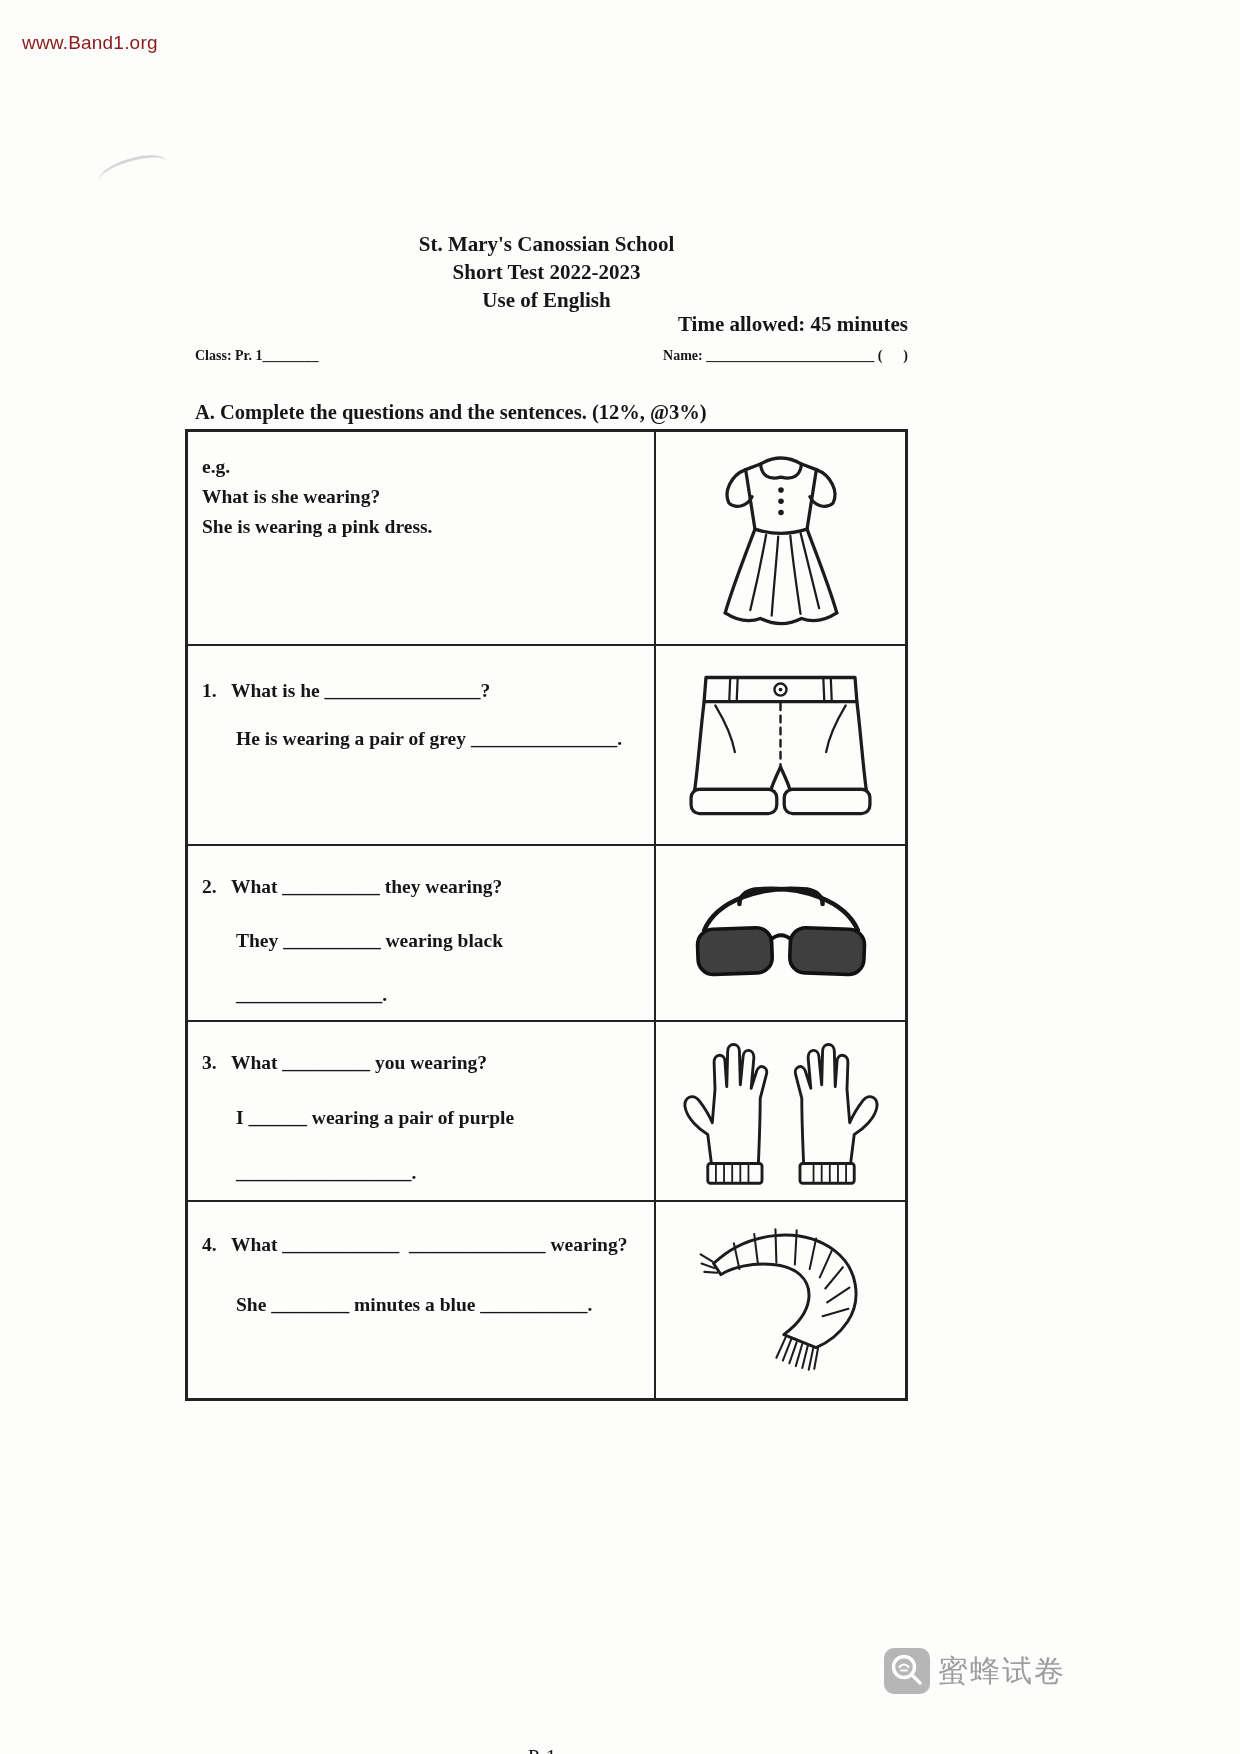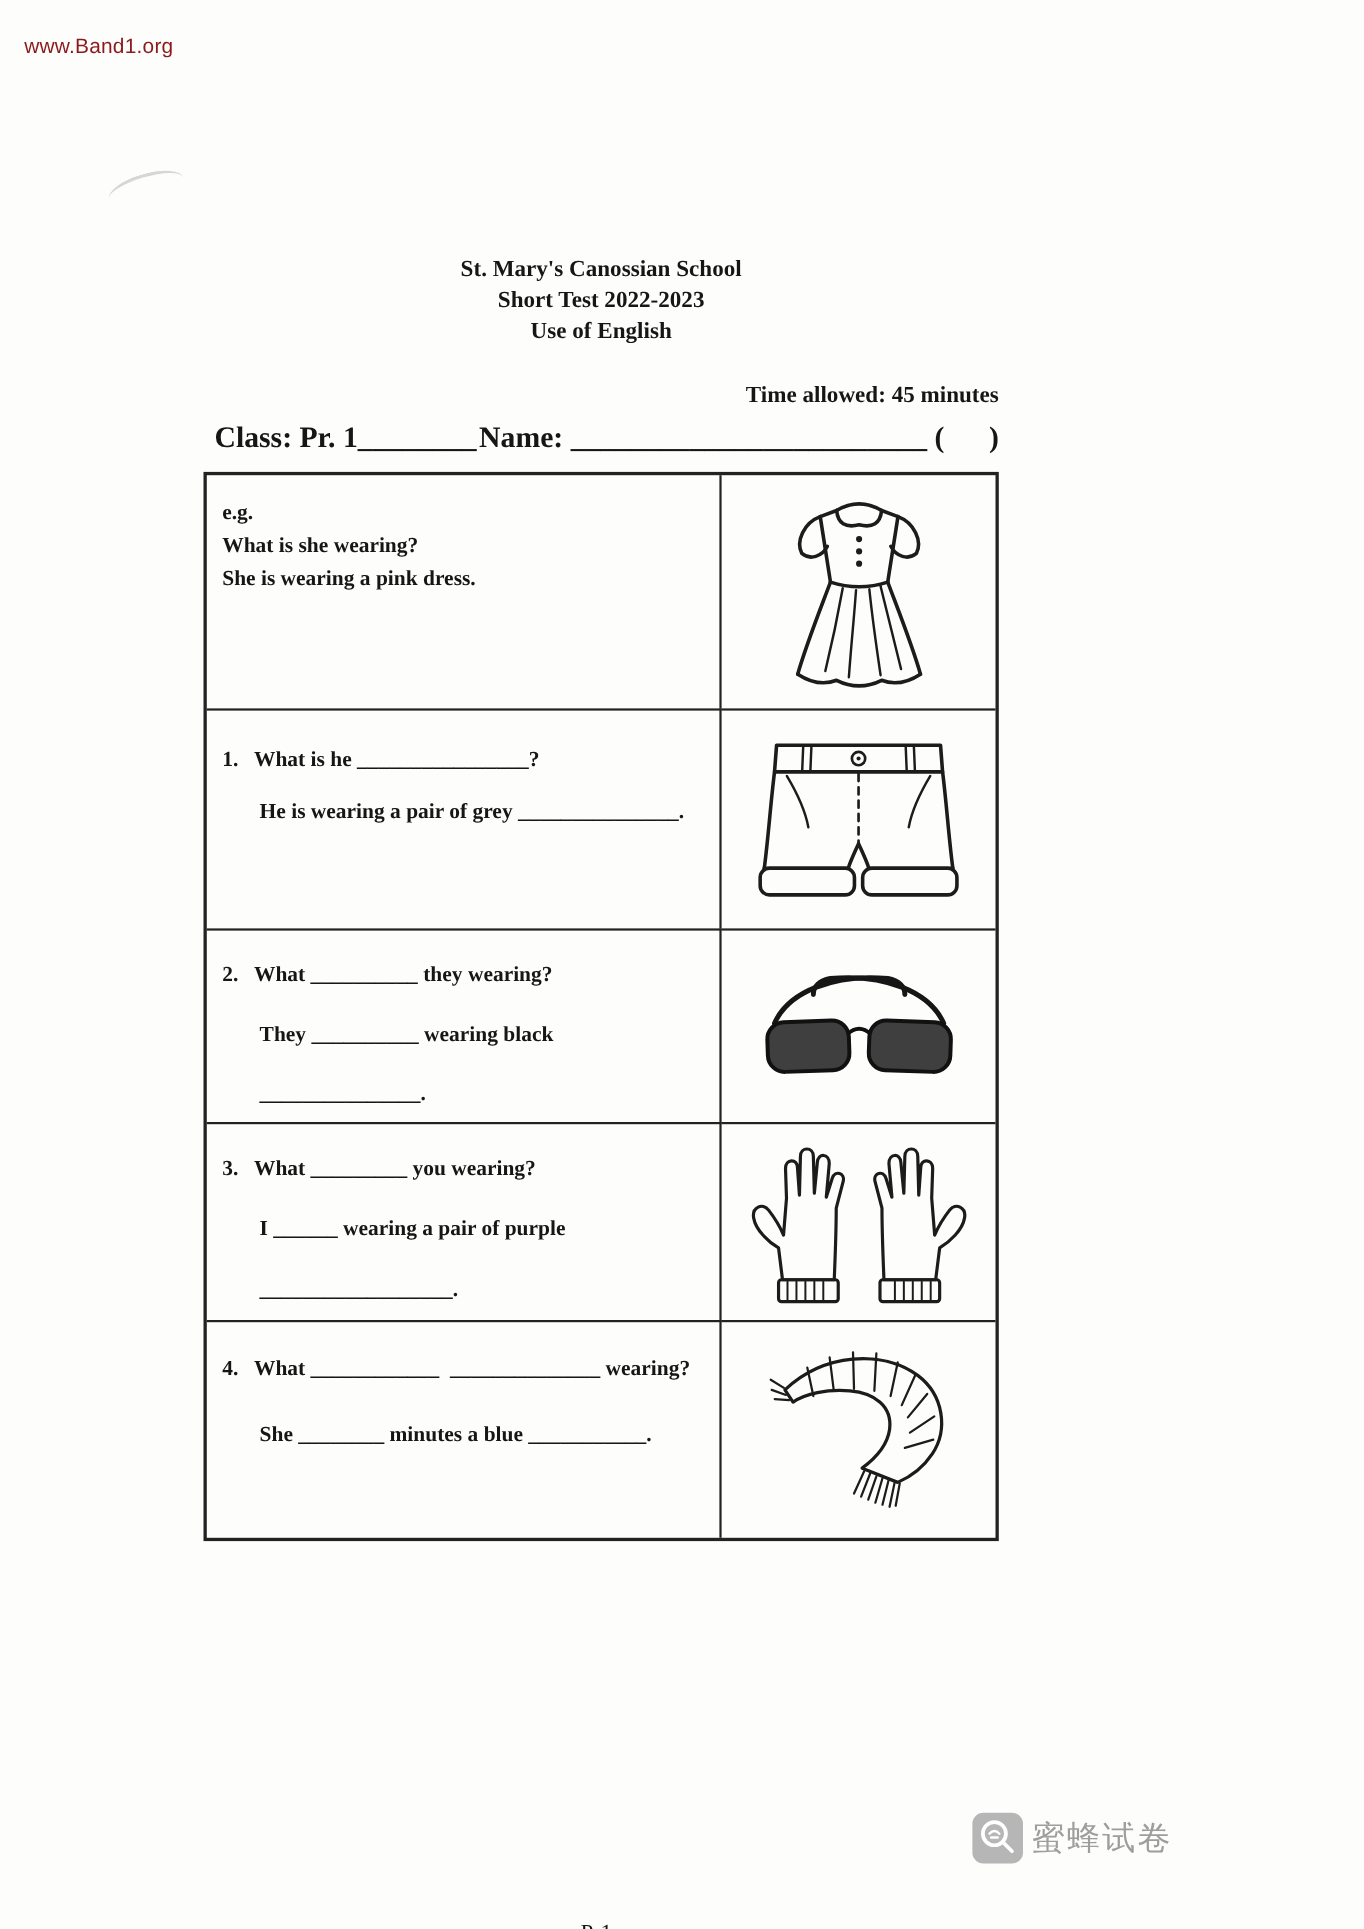--- a/index.html
+++ b/index.html
@@ -26,26 +26,26 @@
     border-radius: 50%;
     transform: rotate(-16deg);
     opacity: .45;
   }
   .title-block {
     position: absolute; left: 185px; top: 230px; width: 723px;
     text-align: center; font-weight: bold; font-size: 21px; line-height: 28px;
   }
   .time-allowed {
     position: absolute; right: 332px; top: 312px;
-    font-weight: bold; font-size: 21px; margin-top: 34px;
+    font-weight: bold; font-size: 21px;
   }
   .fields-row {
     position: absolute; left: 195px; right: 332px; top: 348px;
     display: flex; justify-content: space-between;
-    font-weight: bold; font-size: 27px; white-space: pre-wrap; margin-top: 34px;
+    font-weight: bold; font-size: 14px; white-space: pre-wrap;
   }
   .section-heading {
     position: absolute; left: 195px; top: 401px;
     font-weight: bold; font-size: 20.5px;
   }
   .qtable {
     position: absolute; left: 185px; top: 429px; width: 723px; height: 972px;
     display: grid;
     grid-template-columns: 468px 1fr;
     grid-template-rows: 212px 200px 176px 180px 1fr;
@@ -97,20 +97,21 @@
     <div>Use of English</div>
   </header>
 
   <div class="time-allowed">Time allowed: 45 minutes</div>
 
   <div class="fields-row">
     <span>Class: Pr. 1________</span>
     <span><span>Name:</span> <span>________________________</span> <span>(      )</span></span>
   </div>
 
+  <div class="section-heading">A. Complete the questions and the sentences. (12%, @3%)</div>
 
   <div class="qtable">
 
     <div class="qcell text first r0">
       <p>e.g.</p>
       <p>What is she wearing?</p>
       <p>She is wearing a pink dress.</p>
     </div>
     <div class="qcell pic first">
       <svg viewBox="0 0 200 215" width="186" height="200">

